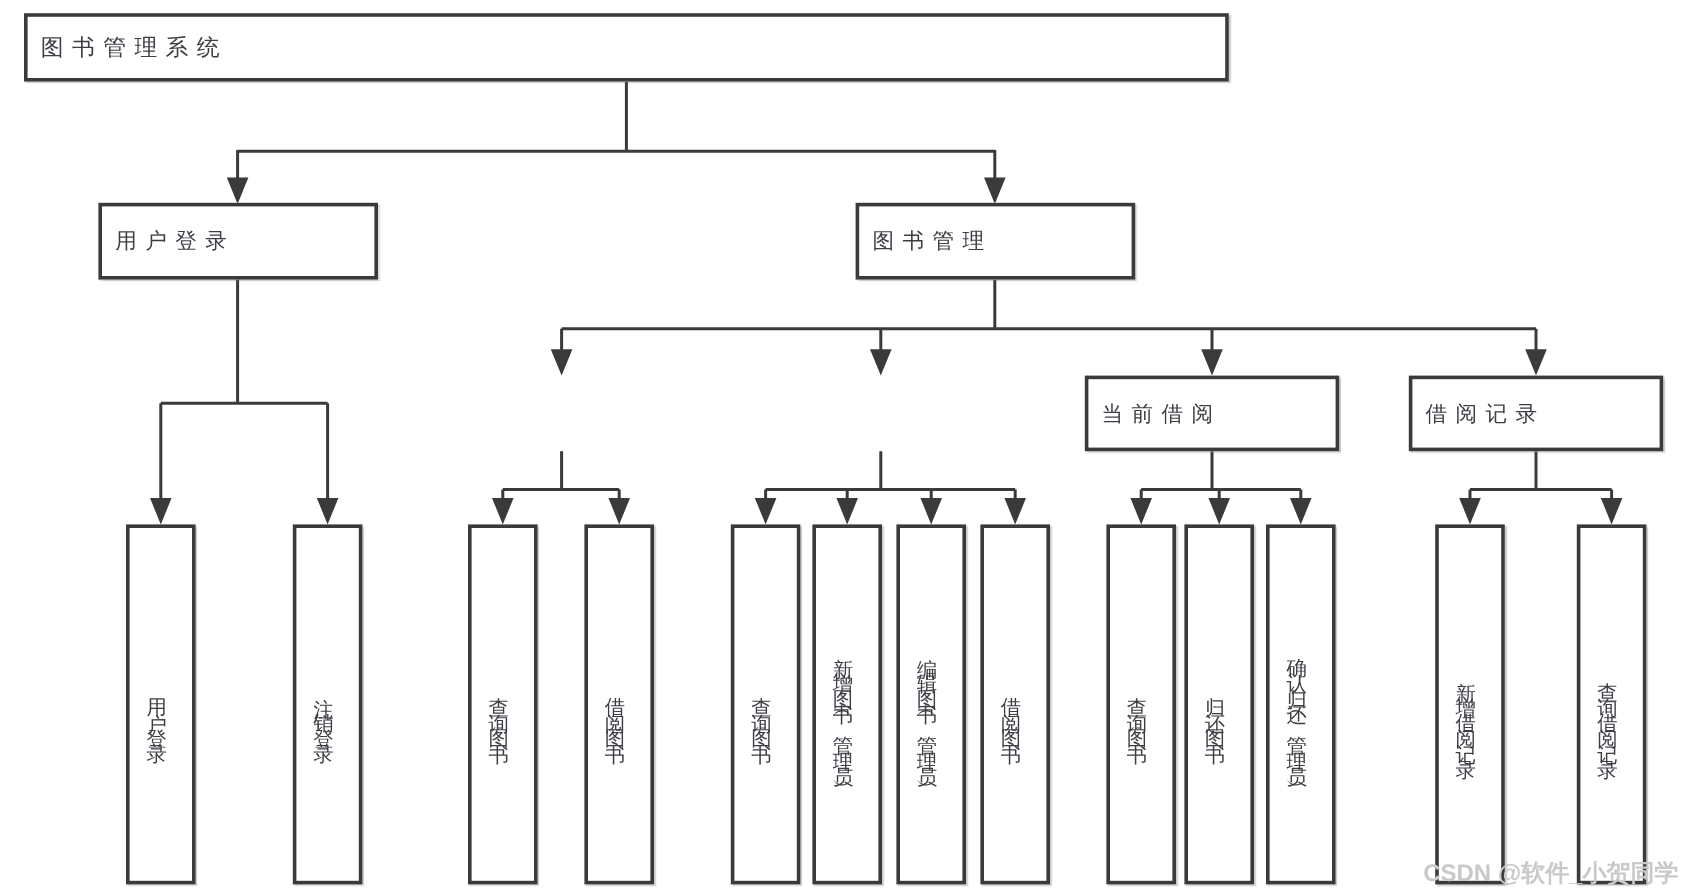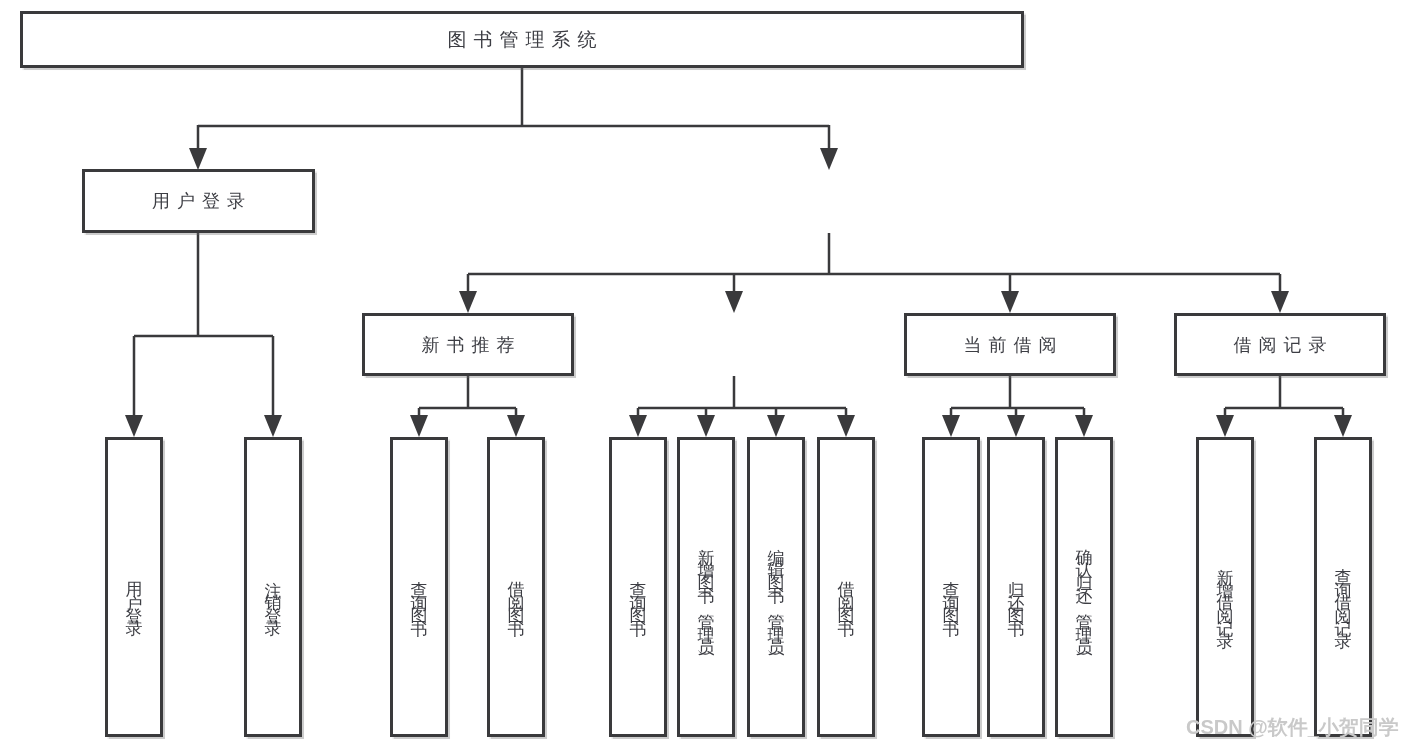--- a/index.html
+++ b/index.html
@@ -17,22 +17,23 @@
     overflow:hidden;
   }
   svg.connectors{position:absolute;left:0;top:0;width:1405px;height:747px;}
   svg.connectors path{stroke:var(--line);stroke-width:2.5;fill:none;}
   svg.connectors polygon{fill:var(--line);}
   .box{
     position:absolute;
     background:#fff;
     border:3px solid var(--line);
     box-sizing:border-box;
-    display:flex;align-items:center;justify-content:center;
+    display:flex;align-items:center;justify-content:flex-start;
     box-shadow:1.5px 1.5px 1px rgba(110,110,110,.35);
+    padding-left:11px;
   }
   .hlabel{
     font-size:18px;
     letter-spacing:7px;
     margin-right:-7px;
     color:var(--text);
     white-space:nowrap;
   }
   .root .hlabel{font-size:19px;}
   .vlabel{
@@ -89,24 +90,24 @@
     <polygon points="1334,415 1352,415 1343,437"></polygon>
   </svg>
 
   <div class="box root" style="left:20px;top:11px;width:1004px;height:57px">
     <span class="hlabel">图书管理系统</span>
   </div>
 
   <div class="box" style="left:82px;top:169px;width:233px;height:64px">
     <span class="hlabel">用户登录</span>
   </div>
+  <div class="box" style="left:713px;top:169px;width:233px;height:64px">
+    <span class="hlabel">图书管理</span>
+  </div>
 
-  <div class="box" style="left:362px;top:313px;width:212px;height:63px">
-    <span class="hlabel">新书推荐</span>
-  </div>
   <div class="box" style="left:904px;top:313px;width:212px;height:63px">
     <span class="hlabel">当前借阅</span>
   </div>
   <div class="box" style="left:1174px;top:313px;width:212px;height:63px">
     <span class="hlabel">借阅记录</span>
   </div>
 
   <div class="box" style="left:105px;top:437px;width:58px;height:300px">
     <span class="vlabel">用户登录</span>
   </div>

